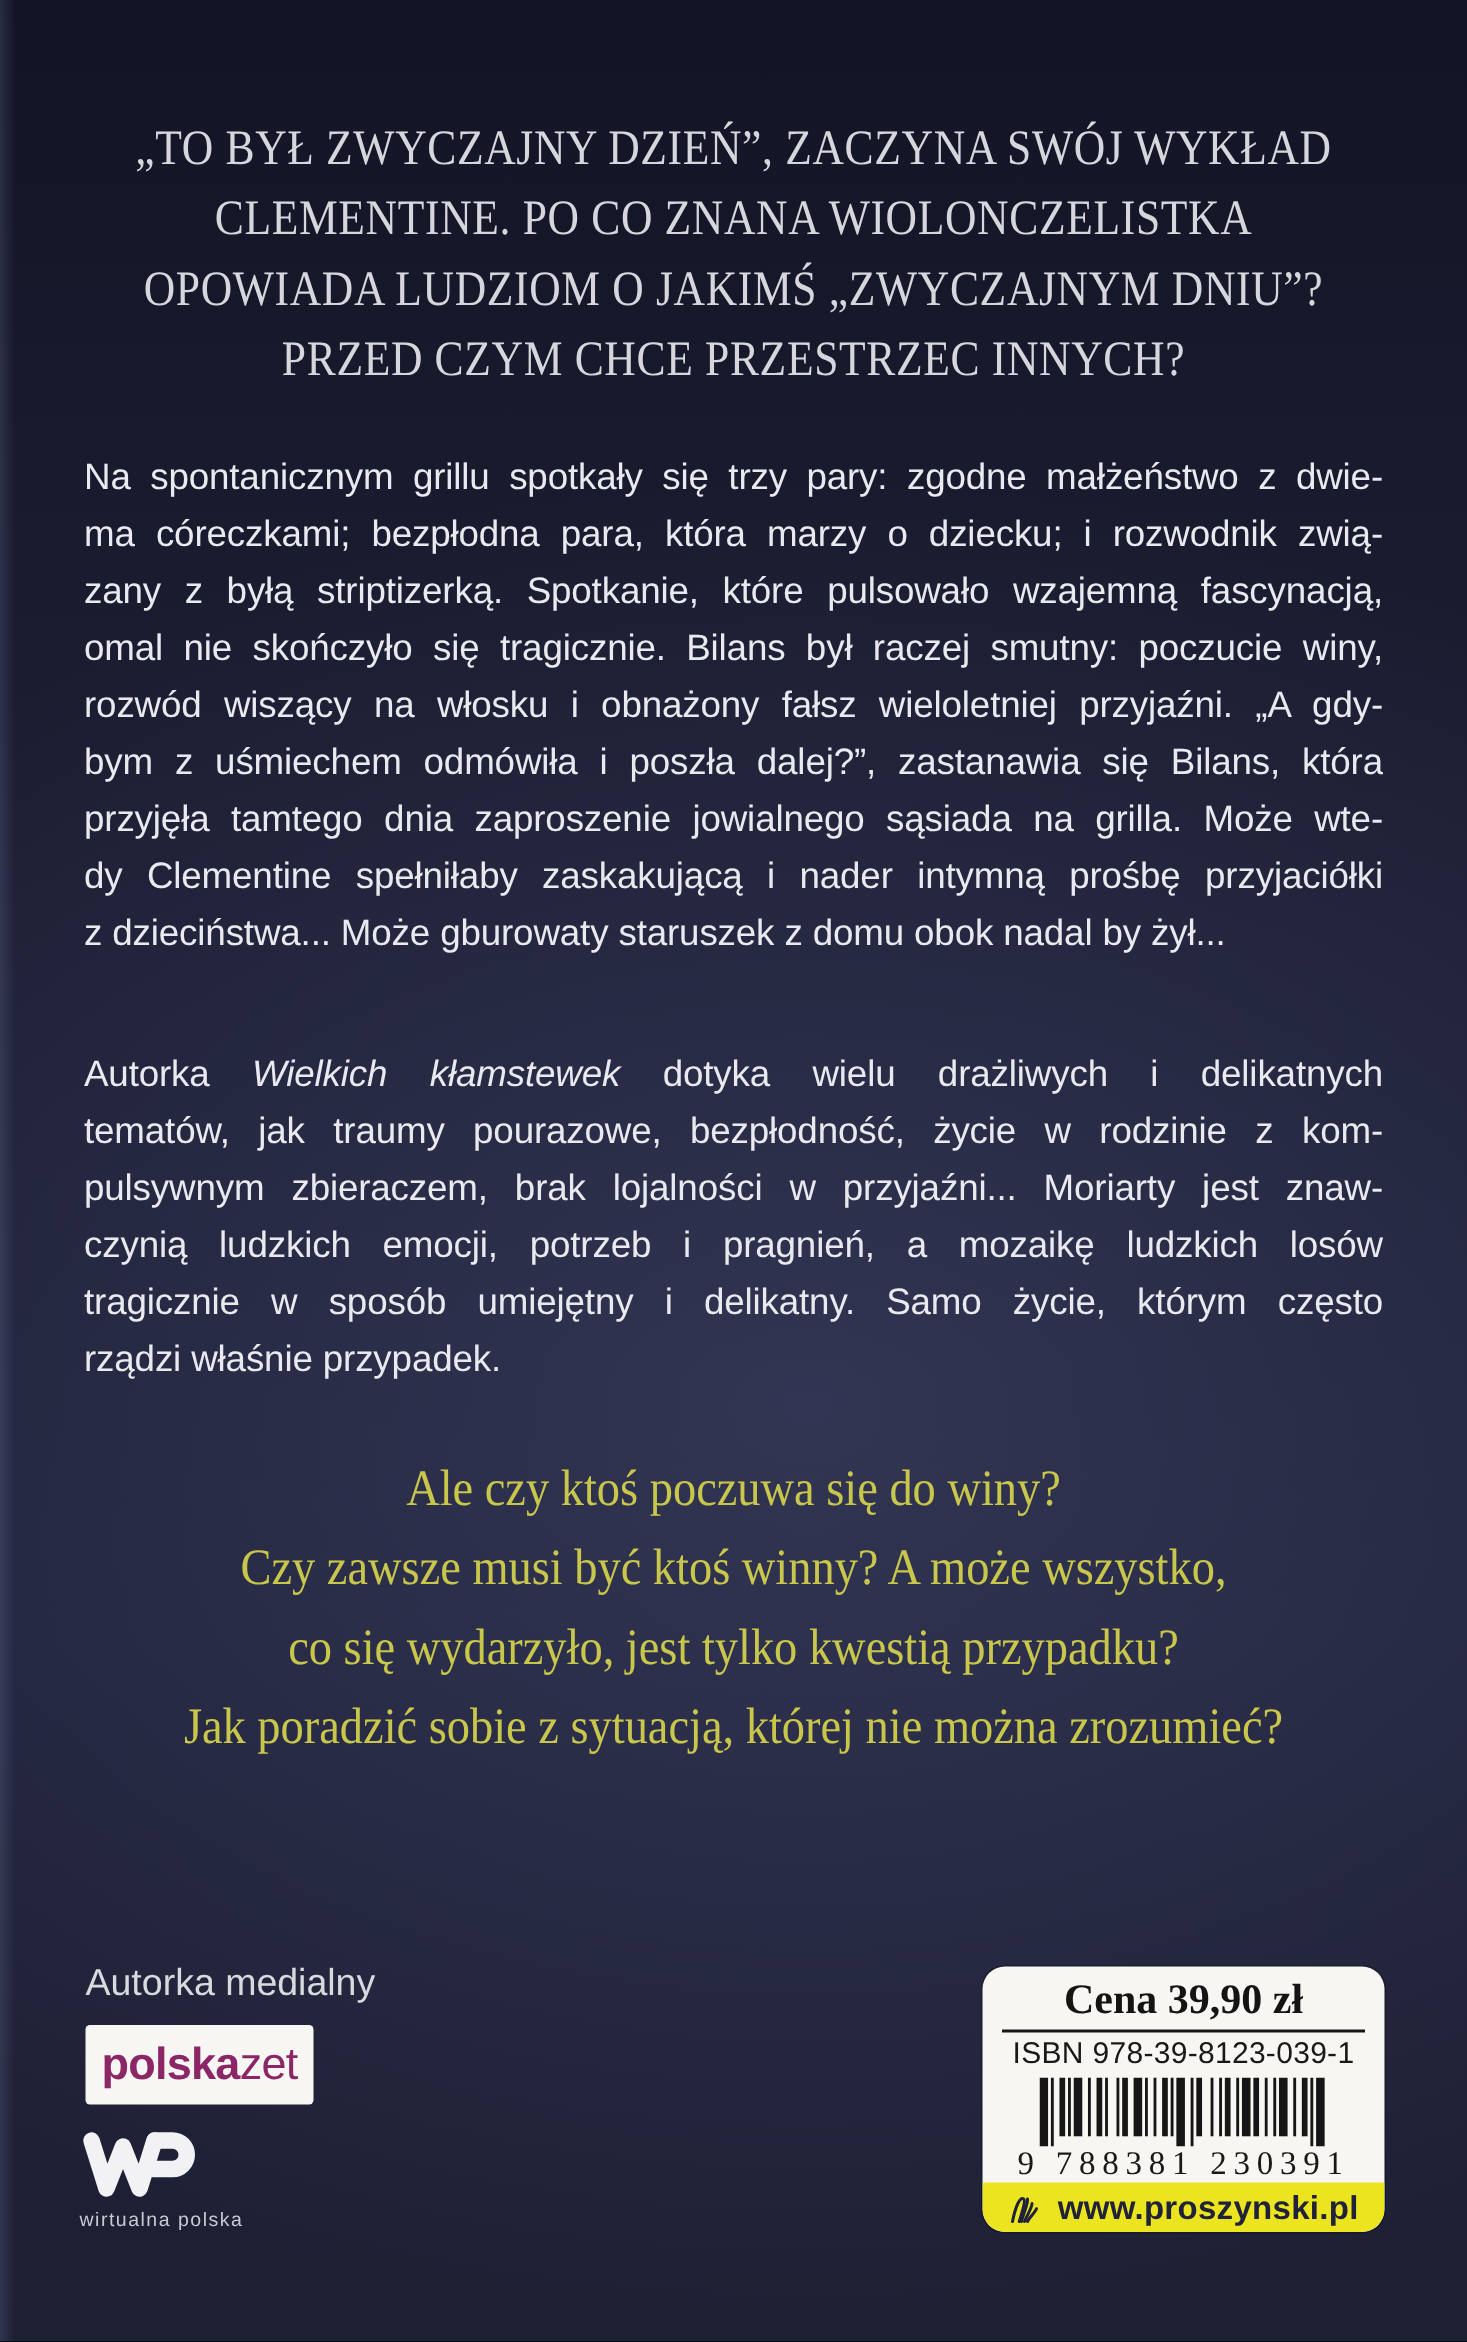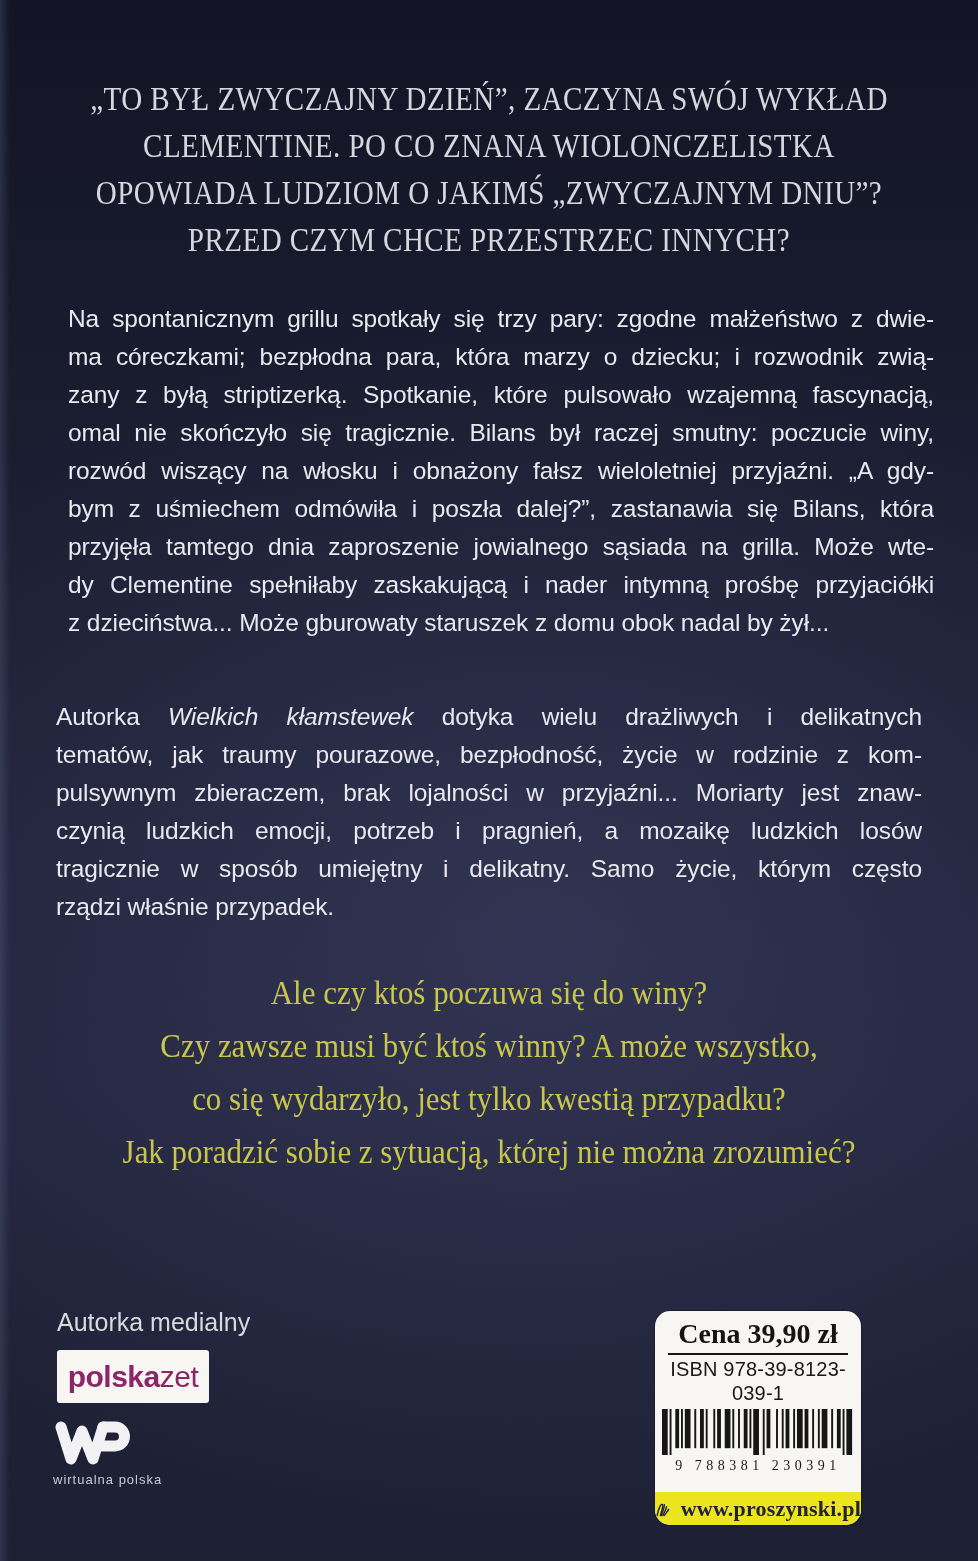--- a/index.html
+++ b/index.html
@@ -14,21 +14,21 @@
       linear-gradient(180deg,#131526 0%,#1a1c30 28%,#20223a 70%,#1d1f33 100%);
   }
   
   .headline{position:absolute;top:76px;left:0;right:0;text-align:center;
     font-family:"Liberation Serif","DejaVu Serif",serif;
     color:#d6d6dc;font-size:33px;line-height:47px;letter-spacing:0.5px;}
   .headline .hline{transform:scaleX(0.88);transform-origin:50% 50%;white-space:nowrap;}
   
   .para{position:absolute;left:56px;width:866px;color:#e9e9ef;
     font-size:24.5px;line-height:38px;letter-spacing:-0.1px;}
-  .synopsis{top:300px;margin-left:12px;}
+  .synopsis{top:300px;}
   .author-note{top:698px;}
   .jline{height:38px;overflow:hidden;text-align:justify;}
   .jline::after{content:"";display:inline-block;width:100%;height:0;}
   .jline.no-j{text-align:left;}
   .jline.no-j::after{content:none;}
   .ital{font-style:italic;}
   
   .questions{position:absolute;top:966px;left:0;right:0;text-align:center;
     font-family:"Liberation Serif","DejaVu Serif",serif;
     color:#c9c74b;font-size:34px;line-height:53px;}
@@ -37,32 +37,32 @@
   .patronage-label{position:absolute;left:57px;top:1308px;color:#d9dade;font-size:25px;}
   .chillizet-box{position:absolute;left:57px;top:1350px;width:152px;height:53px;
     background:#f7f6f3;border-radius:3px;display:flex;align-items:center;justify-content:center;}
   .chillizet-text{font-size:30px;color:#8c2767;letter-spacing:-0.5px;line-height:1;}
   .chillizet-text .b{font-weight:800;}
   .chillizet-text .l{font-weight:400;}
   .wp-block{position:absolute;left:53px;top:1418px;width:170px;}
   .wp-logo{display:block;}
   .wp-caption{margin-top:4px;color:#c9cad2;font-size:13px;letter-spacing:1px;}
   
-  .price-box{position:absolute;left:655px;top:1311px;width:206px;
+  .price-box{position:absolute;left:655px;top:1311px;width:268px;
     background:#f7f6f2;border-radius:15px;overflow:hidden;
     box-shadow:0 0 0 1px rgba(0,0,0,0.25);}
   .price{font-family:"Liberation Serif","DejaVu Serif",serif;font-weight:700;
     color:#141414;font-size:28px;text-align:center;padding-top:7px;line-height:32px;}
   .price-divider{height:2px;background:#161616;margin:3px 13px 2px 13px;}
   .isbn{color:#191919;font-size:20px;text-align:center;line-height:24px;letter-spacing:0.2px;}
   .barcode-svg{display:block;margin:4px auto 0 auto;width:192px;height:46px;}
-  .barcode-digits{color:#191919;font-size:14px;text-align:center;letter-spacing:4.5px;
-    line-height:22px;padding-bottom:15px;font-family:"Liberation Serif","DejaVu Serif",serif;}
+  .barcode-digits{color:#191919;font-size:22px;text-align:center;letter-spacing:4.5px;
+    line-height:22px;padding-bottom:2px;font-family:"Liberation Serif","DejaVu Serif",serif;}
   .web-strip{background:#ece41f;height:33px;display:flex;align-items:center;
-    justify-content:center;gap:7px;border-radius:0 0 15px 15px;font-family:Liberation Serif, serif;}
+    justify-content:center;gap:7px;border-radius:0 0 15px 15px;}
   .website{color:#20223a;font-size:22px;font-weight:600;letter-spacing:0.2px;}
 </style>
 </head>
 <body>
 
 <div class="cover">
 
   <div class="headline">
     <div class="hline">„TO BYŁ ZWYCZAJNY DZIEŃ”, ZACZYNA SWÓJ WYKŁAD</div>
     <div class="hline">CLEMENTINE. PO CO ZNANA WIOLONCZELISTKA</div>

